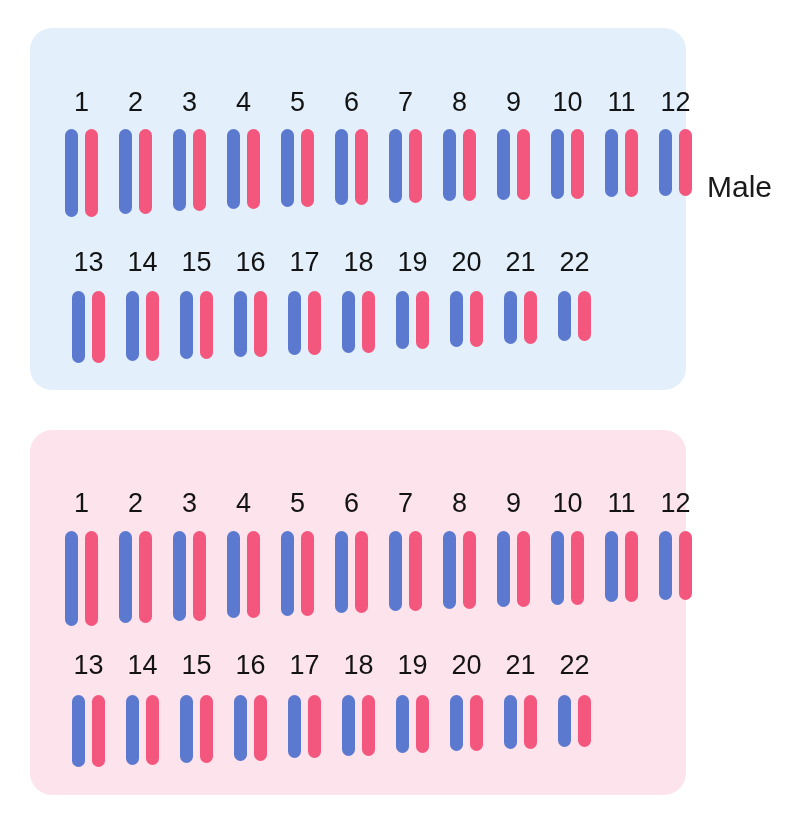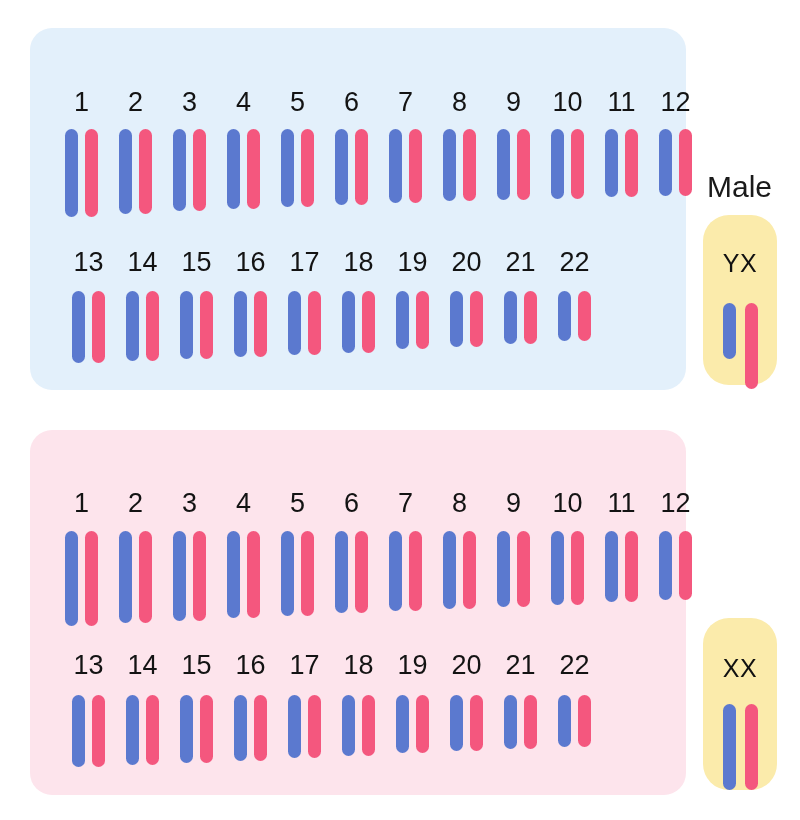--- a/index.html
+++ b/index.html
@@ -118,38 +118,24 @@
 </style>
 </head>
 <body>
 
 <div class="stage">
 
   <div class="panel panel-male" style="background: rgb(227, 240, 251);"></div>
 
   <div class="sex-title sex-title-male">Male</div>
 
-  <div class="sexbox sexbox-male" style="background: rgb(251, 235, 171);">
-    <div class="sexbox-label">YX</div>
-    <div class="sexpair">
-      <span class="chrom chrom-blue" style="height: 56px; background: rgb(91, 121, 207);"></span>
-      <span class="chrom chrom-pink" style="height: 86px; background: rgb(244, 87, 126);"></span>
-    </div>
-  </div>
 
   <div class="panel panel-female" style="background: rgb(253, 228, 236);"></div>
 
 
-  <div class="sexbox sexbox-female" style="background: rgb(251, 235, 171);">
-    <div class="sexbox-label">XX</div>
-    <div class="sexpair">
-      <span class="chrom chrom-blue" style="height: 86px; background: rgb(91, 121, 207);"></span>
-      <span class="chrom chrom-pink" style="height: 86px; background: rgb(244, 87, 126);"></span>
-    </div>
-  </div>
 
   <div class="pairs-layer">
       <div class="pair" style="left: 65px; top: 129px;">
         <span class="num" style="top: -40px;">1</span>
         <span class="chrom chrom-blue" style="height: 88px; background: rgb(91, 121, 207);"></span>
         <span class="chrom chrom-pink" style="height: 88px; background: rgb(244, 87, 126);"></span>
       </div>
       <div class="pair" style="left: 119px; top: 129px;">
         <span class="num" style="top: -40px;">2</span>
         <span class="chrom chrom-blue" style="height: 85px; background: rgb(91, 121, 207);"></span>

